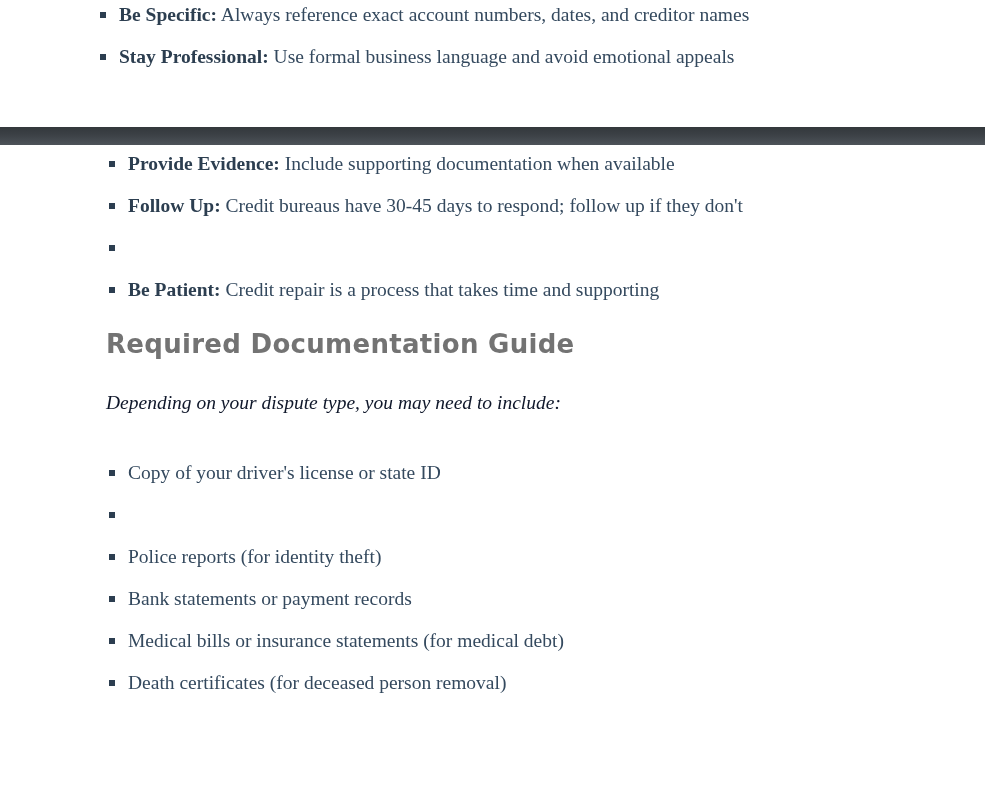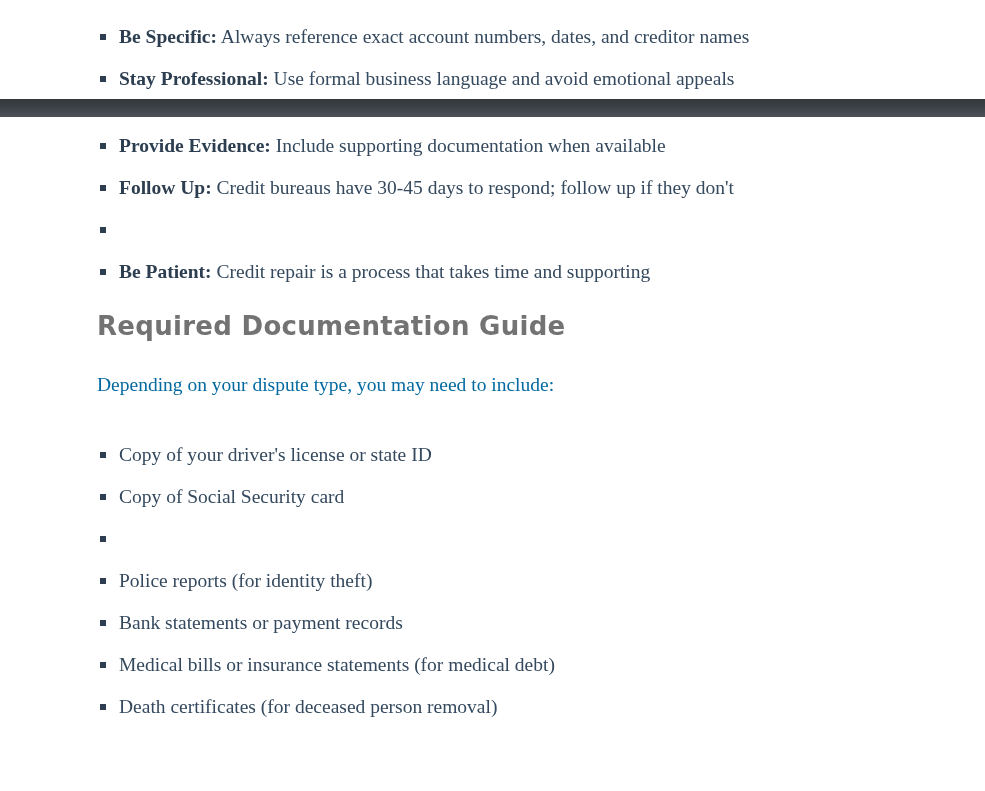--- a/index.html
+++ b/index.html
@@ -30,47 +30,48 @@
     flex: 0 0 auto;
     width: 6px;
     height: 6px;
     margin-right: 13px;
     background: #2c3e50;
   }
   .line { white-space: pre; }
   .line strong { font-weight: bold; color: #2c3e50; }
 
   
-  .page-top { height: 99px; padding-top: 26px; border-radius: 32px; }
+  .page-top { height: 127px; padding-top: 4px; border-radius: 32px; }
 
   
   .page-break-bar {
     width: 985px;
     height: 18px;
     background: linear-gradient(180deg, #33383c 0%, #3c4146 45%, #4d5359 100%);
   }
 
   
-  .page-main { padding-top: 18px; }
+  .page-main { padding-top: 8px; margin-left: 9px; }
 
   h2.section-heading {
     margin-top: 28px;
     font-family: "DejaVu Sans", sans-serif;
     font-weight: bold;
     font-size: 26px;
     line-height: 31px;
     letter-spacing: 0.3px;
     color: #737373;
   }
 
   p.intro {
     margin-top: 32px;
     font-size: 19.5px;
     line-height: 22px;
-    color: #0369a1;
+    color: #0f172a;
+    font-style: italic;
   }
 
   ul.docs-list { margin-top: 48px; }
 </style>
 </head>
 <body>
 
 <section class="page-top content-pad">
   <ul class="bullet-list">
     <li>
@@ -109,24 +110,20 @@
 
   <p class="intro">Depending on your dispute type, you may need to include:</p>
 
   <ul class="bullet-list docs-list">
     <li>
       <span class="marker"></span>
       <span class="line">Copy of your driver's license or state ID</span>
     </li>
     <li>
       <span class="marker"></span>
-      <span class="line">Copy of Social Security card</span>
-    </li>
-    <li>
-      <span class="marker"></span>
     </li>
     <li>
       <span class="marker"></span>
       <span class="line">Police reports (for identity theft)</span>
     </li>
     <li>
       <span class="marker"></span>
       <span class="line">Bank statements or payment records</span>
     </li>
     <li>

